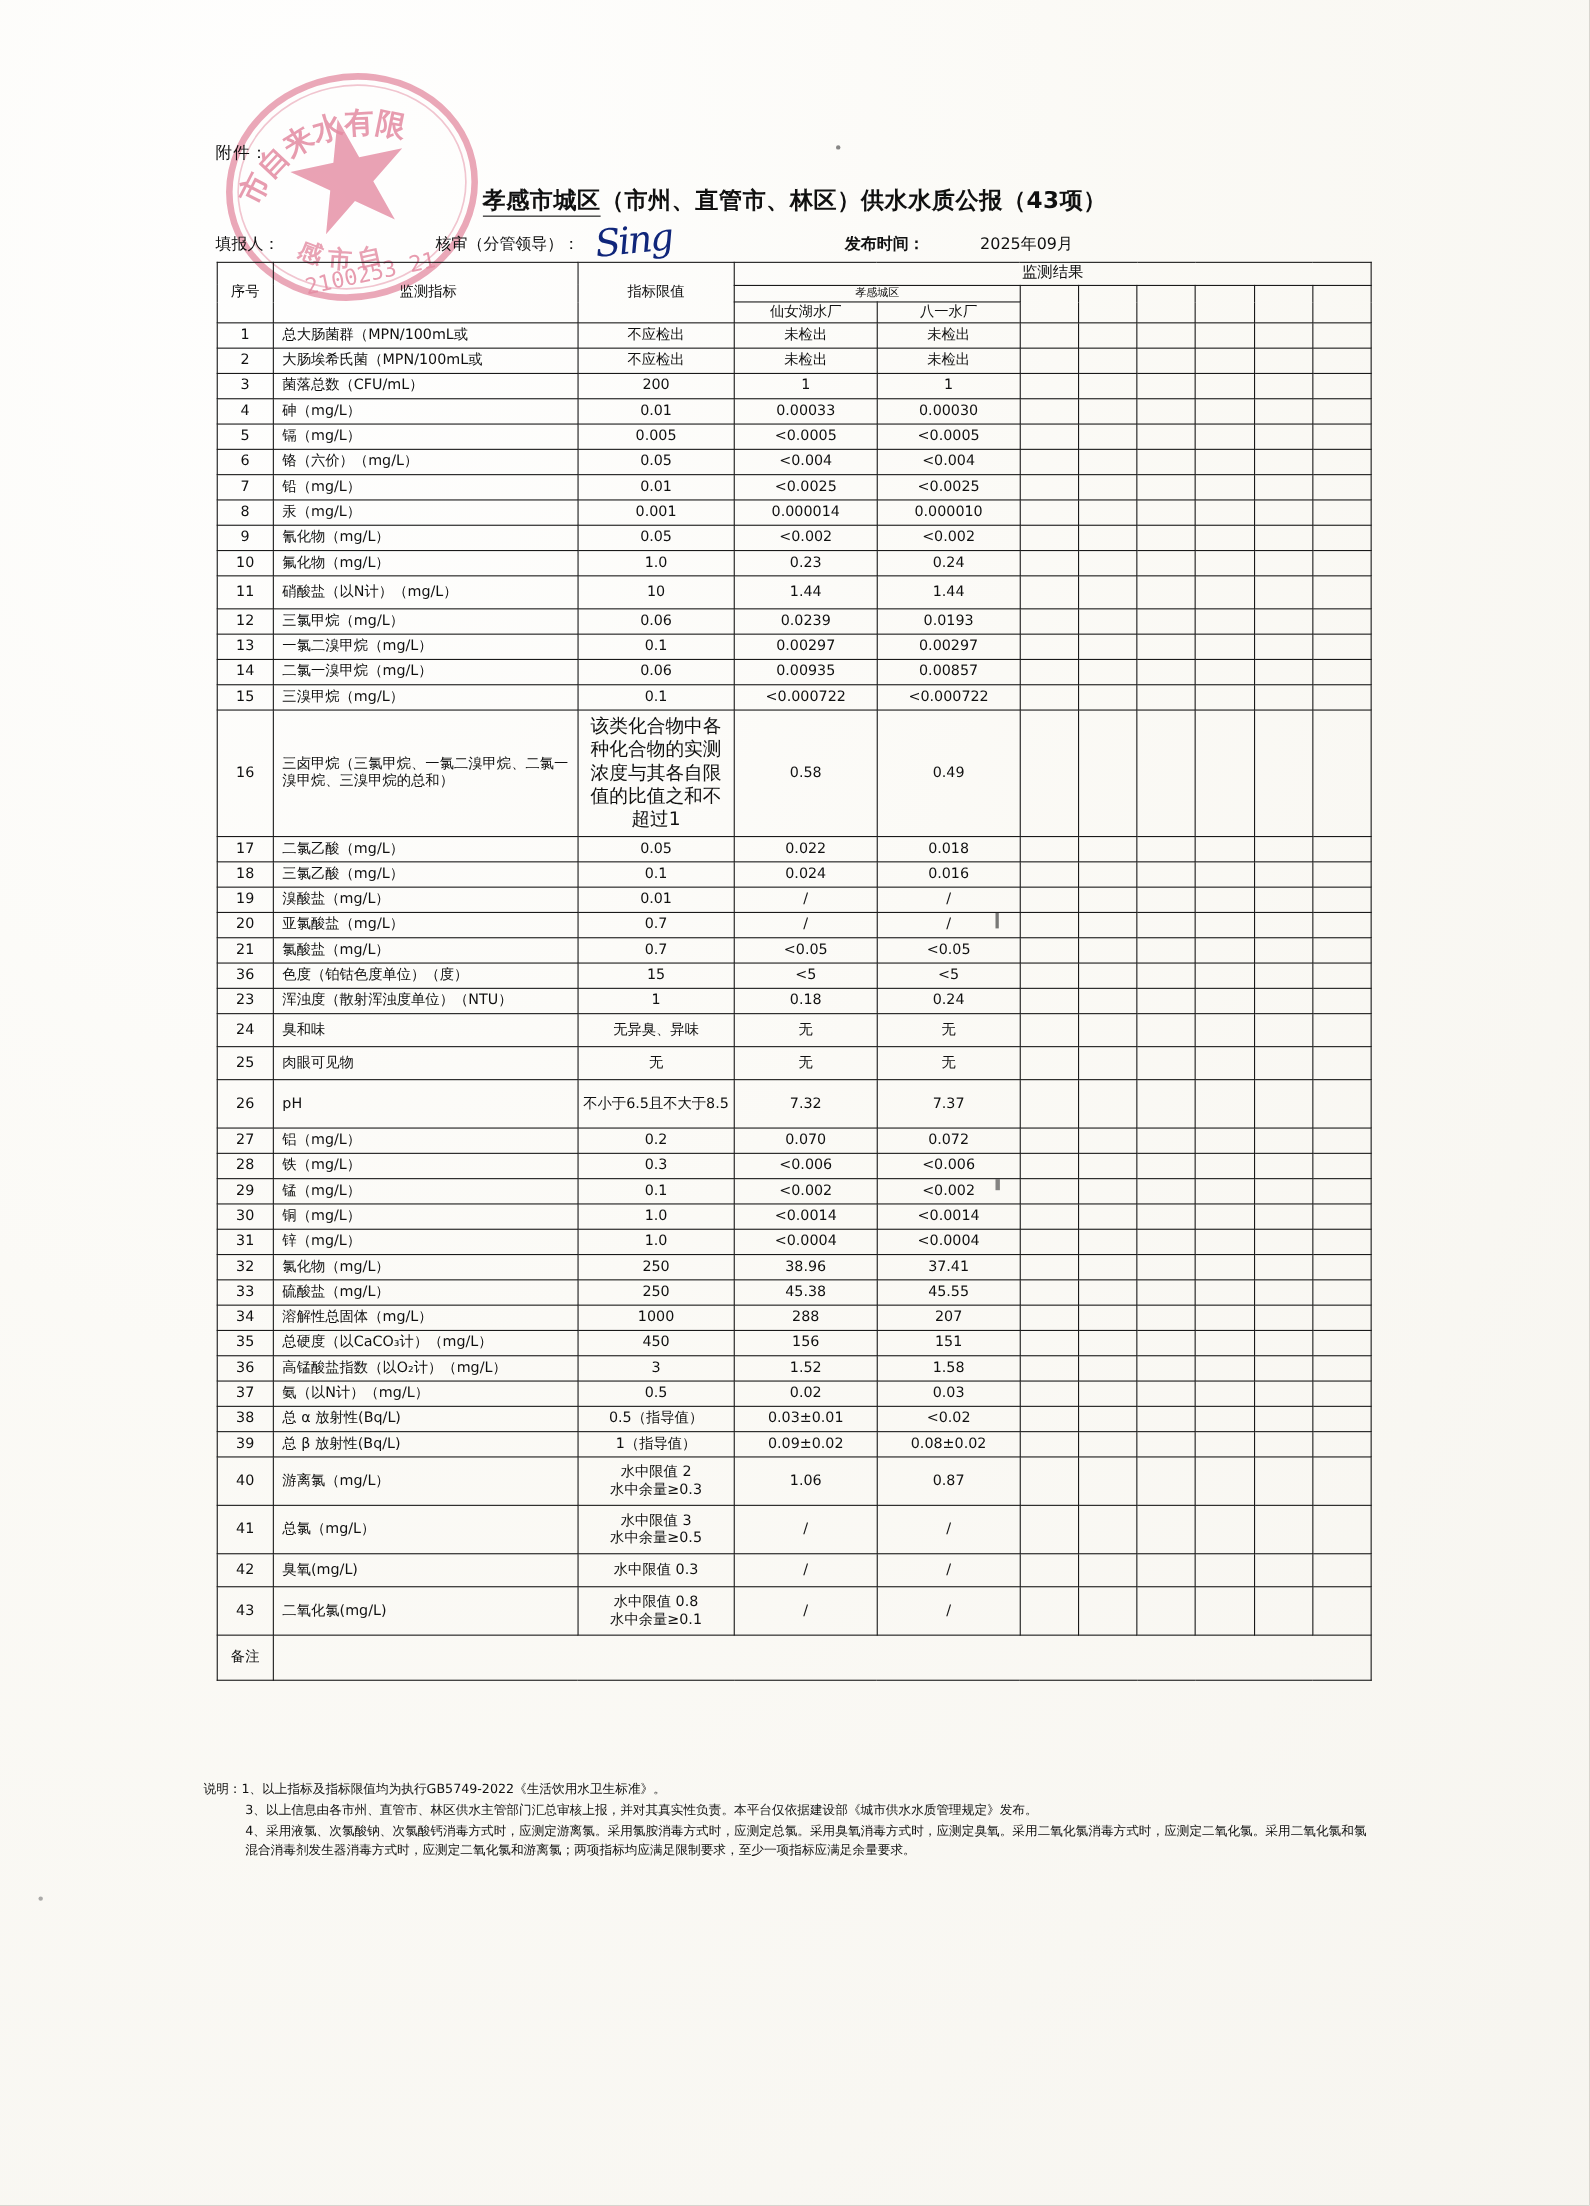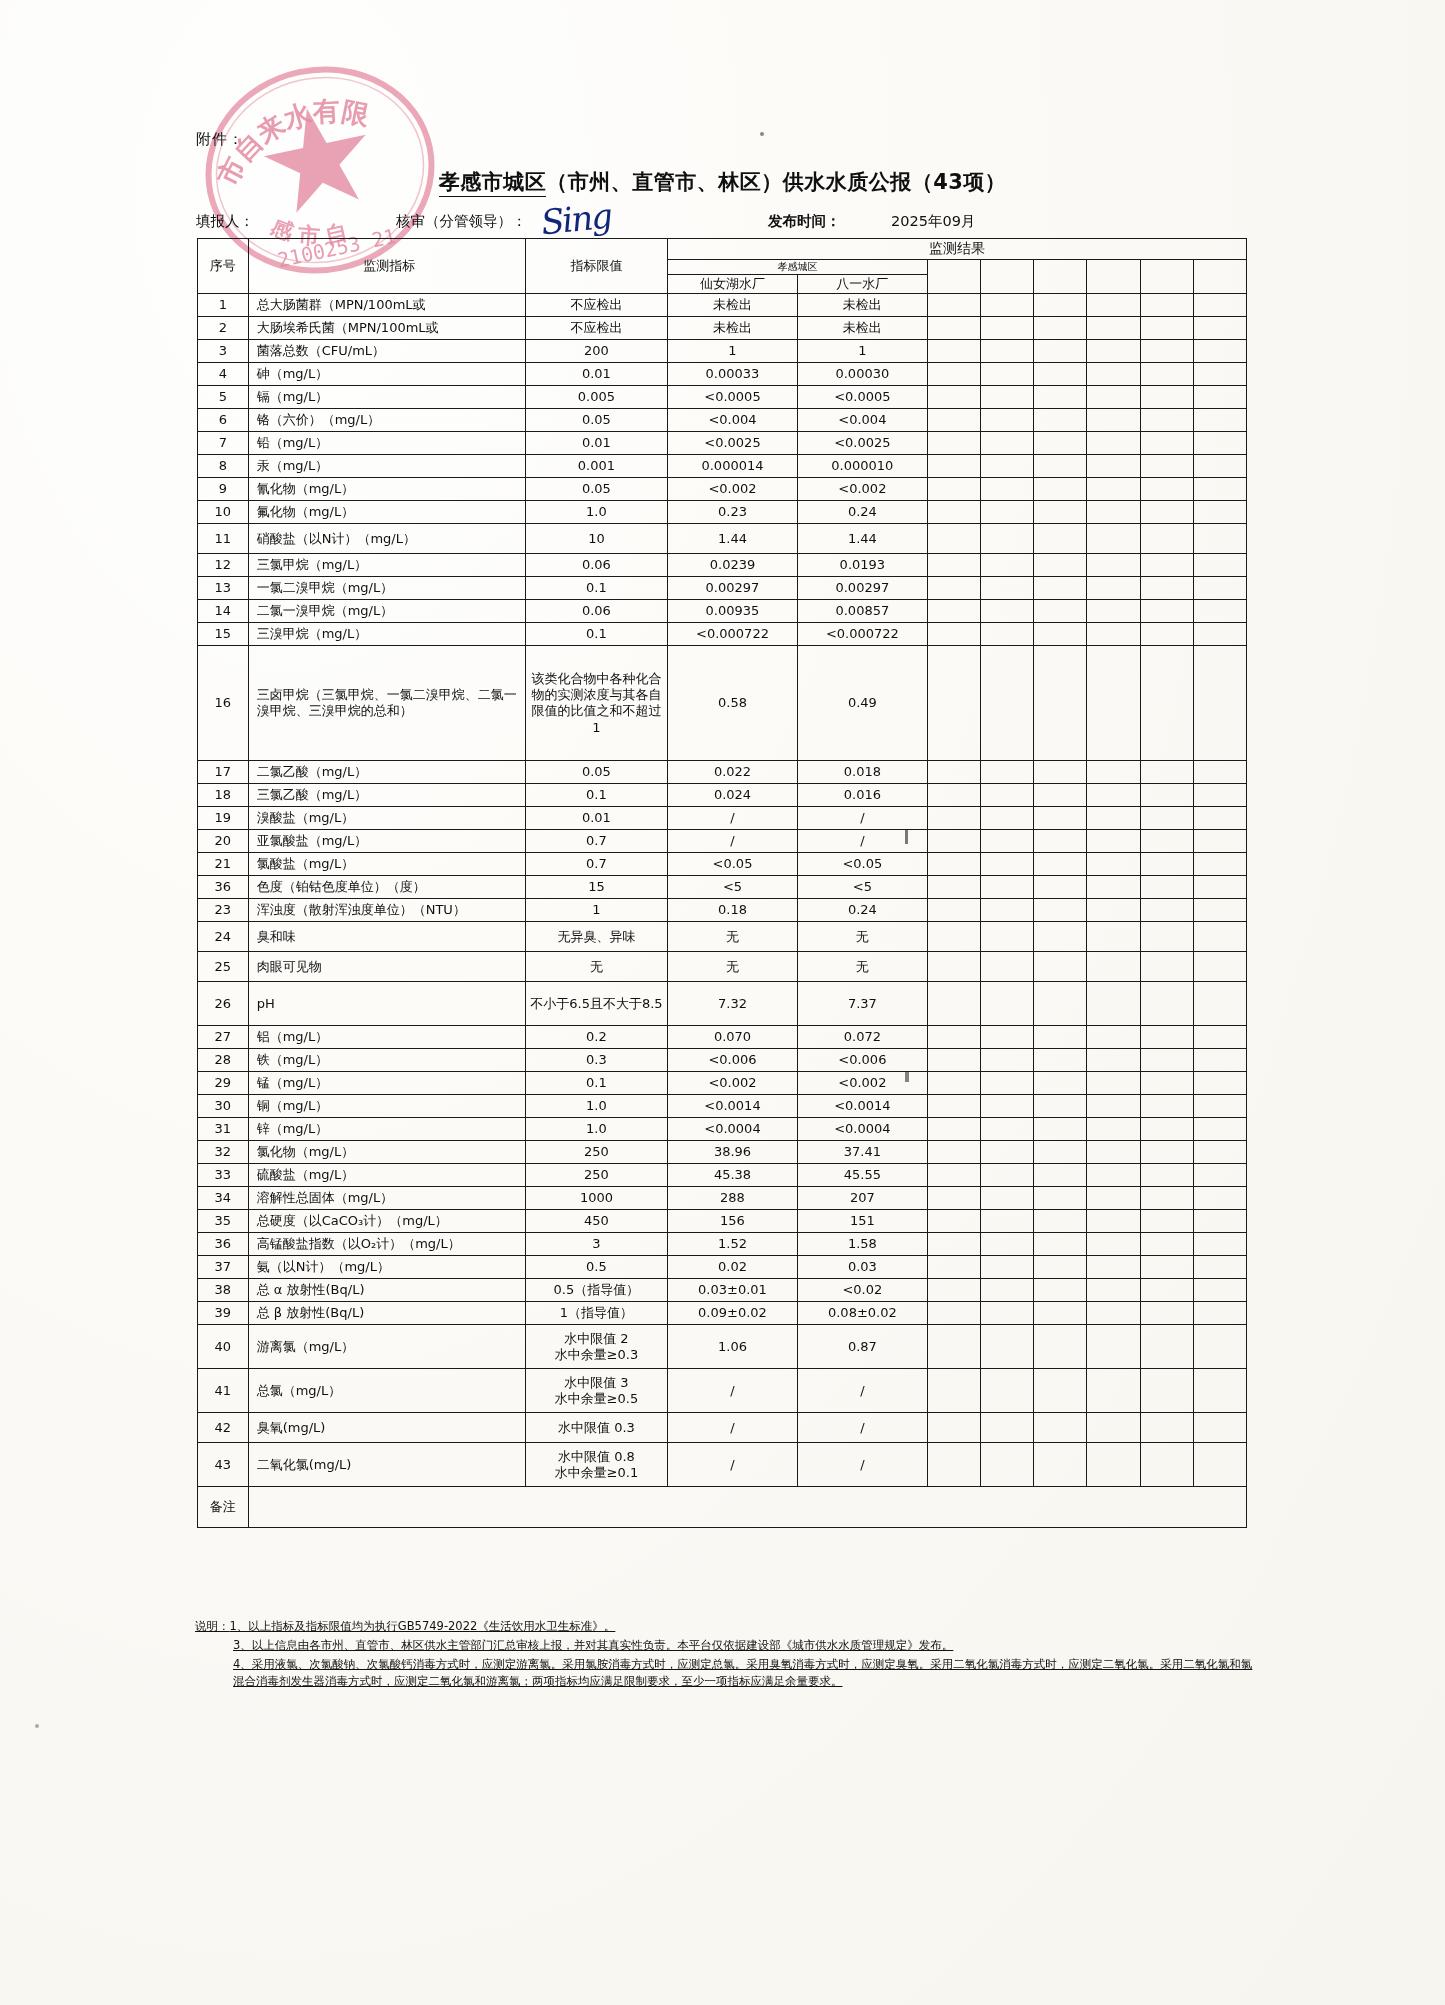--- a/index.html
+++ b/index.html
@@ -101,33 +101,32 @@
   table.main td.name {
     width: 212px;
     text-align: left;
     padding-left: 8px;
   }
   table.main td.limit { width: 108px; }
   table.main td.val { width: 98px; }
   table.main td.blank { width: 36px; }
   .hdr-result { font-size: 14px; }
   .hdr-city { font-size: 10px; }
-  .limit-multi { font-size: 13px; line-height: 1.45; text-align: left; padding: 3px 5px; }
+  .limit-multi { font-size: 17px; line-height: 1.45; text-align: left; padding: 3px 5px; }
   .name-multi { line-height: 1.5; }
   .note-cell { text-align: left; padding-left: 8px; }
 
   .notes {
     position: absolute;
-    left: 195px;
+    left: 185px;
     top: 1618px;
     width: 1060px;
     font-size: 11.5px;
     line-height: 1.55;
     color: #111;
-    text-decoration: underline;
   }
   .notes div { margin-bottom: 1px; }
   .notes .n-indent { text-indent: 0; }
 
   .smudge1 {
     position: absolute; left: 905px; top: 830px; width: 3px; height: 14px;
     background: #222; opacity: 0.6;
   }
   .smudge2 {
     position: absolute; left: 905px; top: 1072px; width: 4px; height: 10px;

